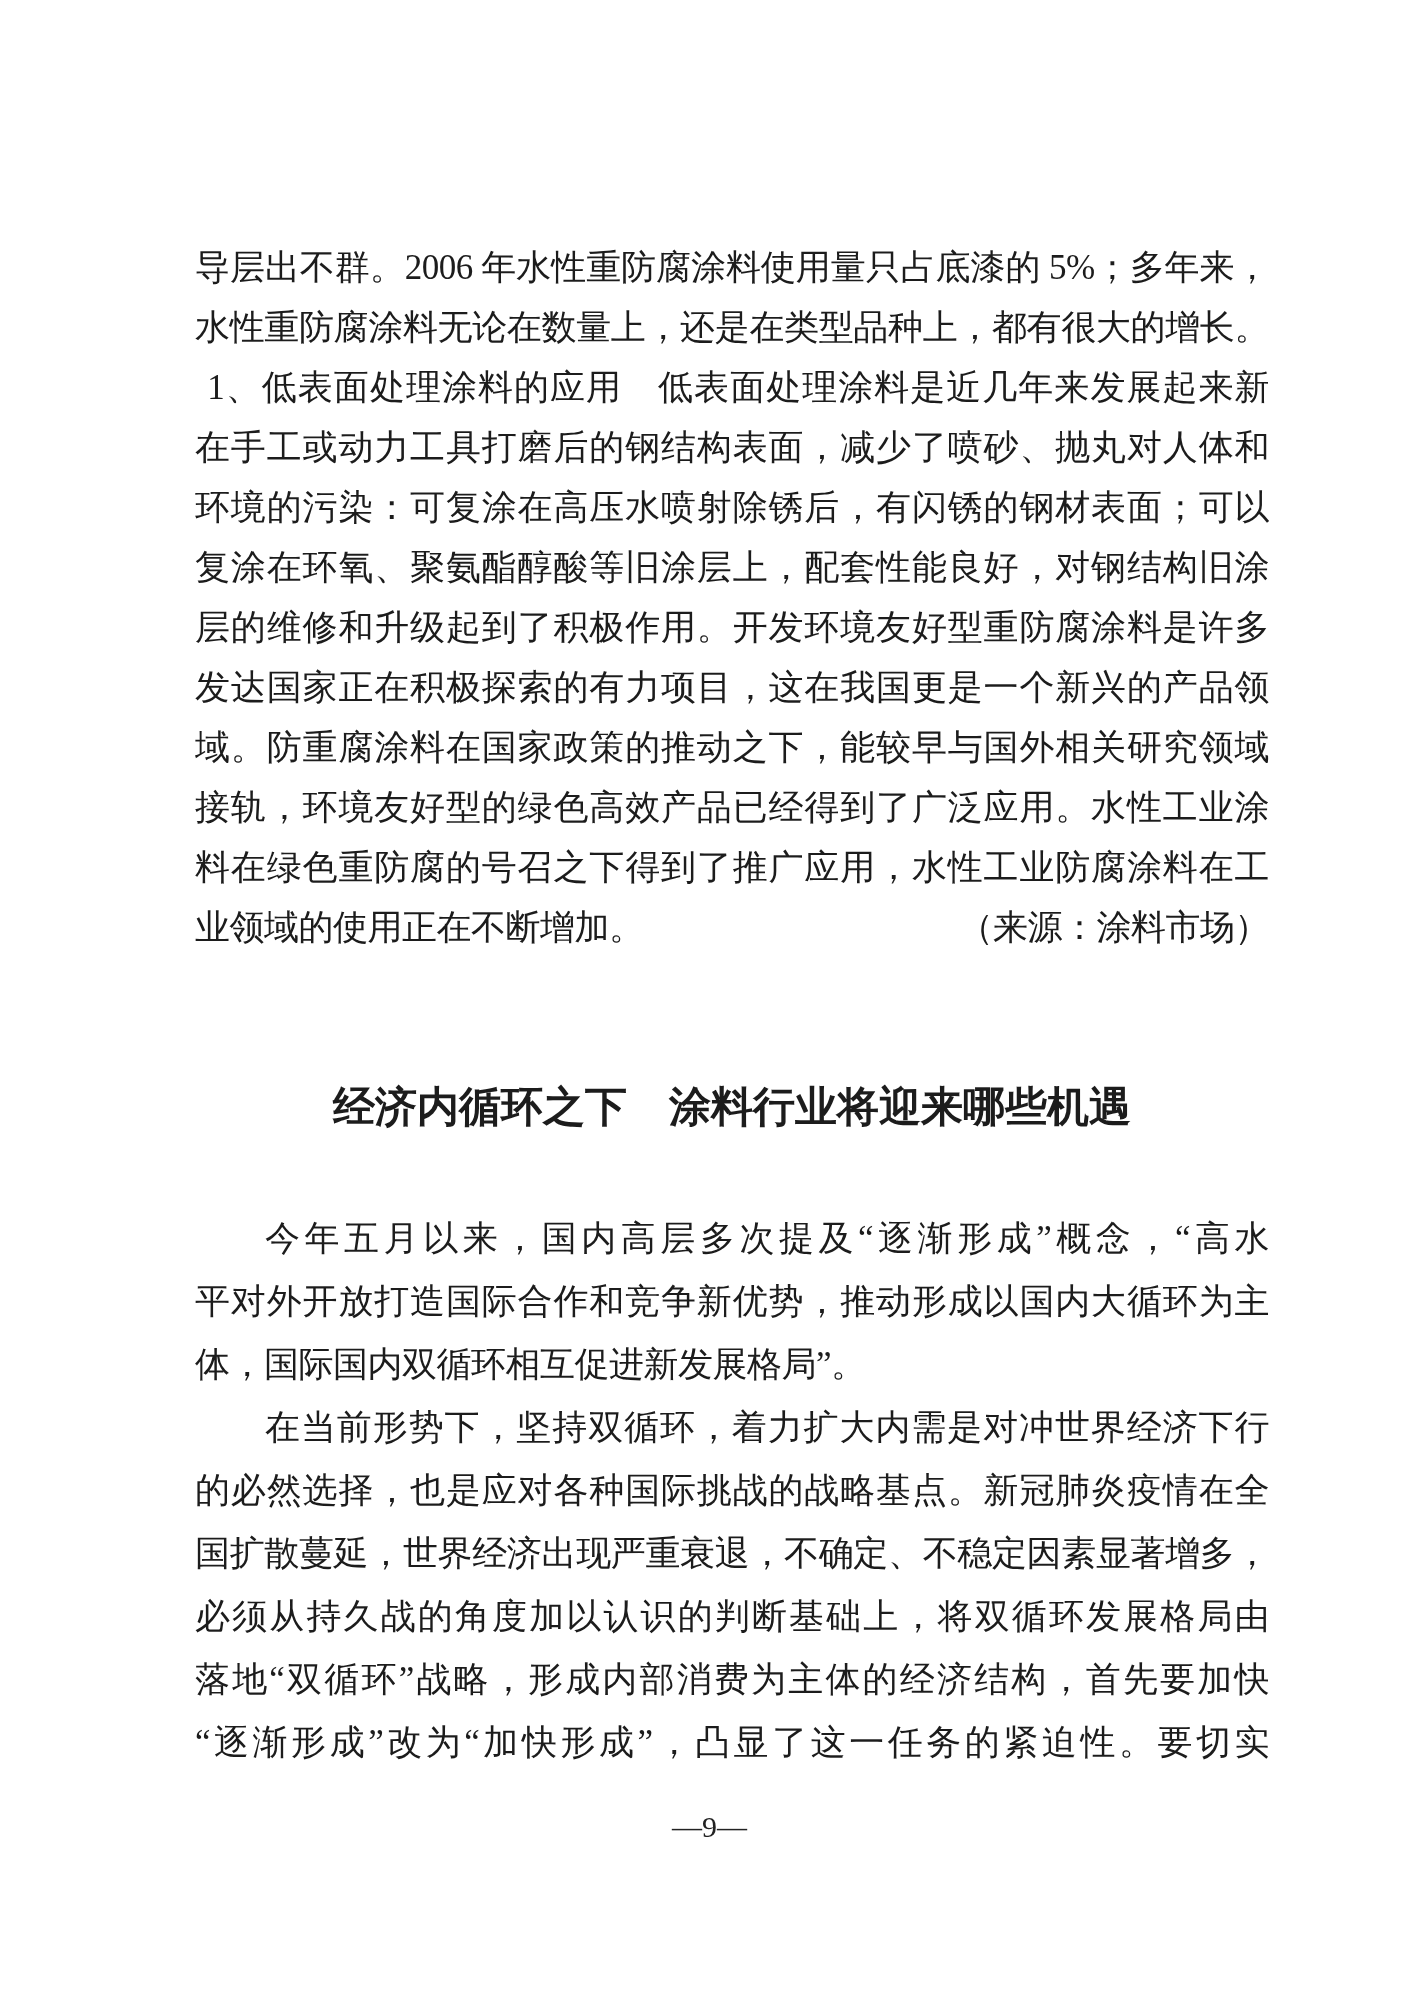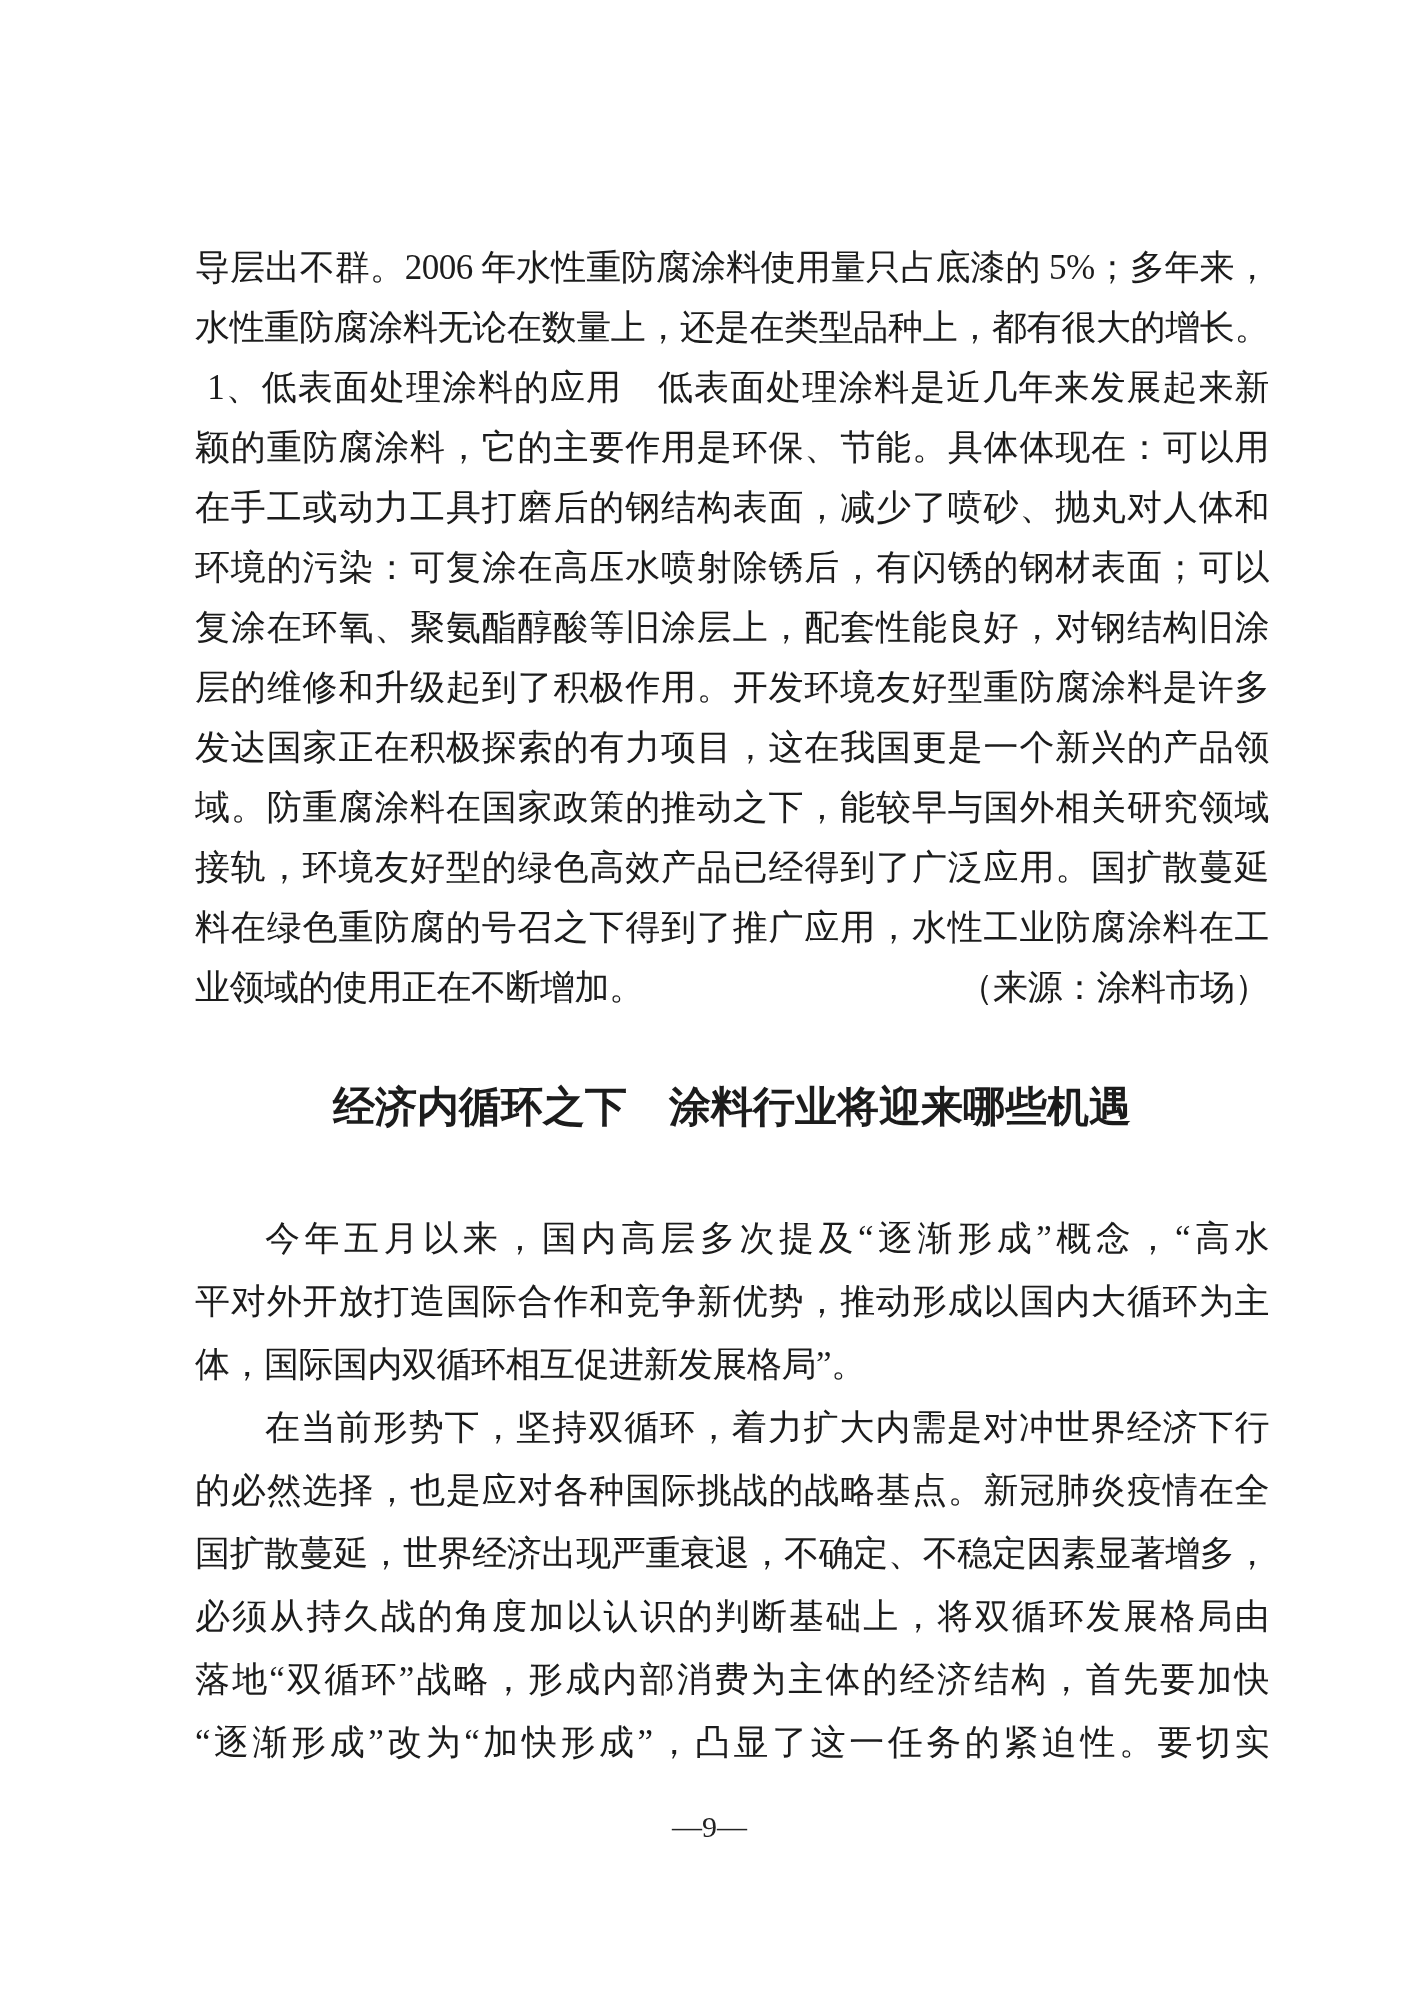--- a/index.html
+++ b/index.html
@@ -79,28 +79,27 @@
 </style>
 </head>
 <body>
 
 <div class="sheet">
 
   <div class="textblock a1">
     <div class="line">导层出不群。2006 年水性重防腐涂料使用量只占底漆的 5%；多年来，</div>
     <div class="line">水性重防腐涂料无论在数量上，还是在类型品种上，都有很大的增长。</div>
     <div class="line indent-sm">1、低表面处理涂料的应用　低表面处理涂料是近几年来发展起来新</div>
-    <div class="line">颖的重防腐涂料，它的主要作用是环保、节能。具体体现在：可以用</div>
     <div class="line">在手工或动力工具打磨后的钢结构表面，减少了喷砂、抛丸对人体和</div>
     <div class="line">环境的污染：可复涂在高压水喷射除锈后，有闪锈的钢材表面；可以</div>
     <div class="line">复涂在环氧、聚氨酯醇酸等旧涂层上，配套性能良好，对钢结构旧涂</div>
     <div class="line">层的维修和升级起到了积极作用。开发环境友好型重防腐涂料是许多</div>
     <div class="line">发达国家正在积极探索的有力项目，这在我国更是一个新兴的产品领</div>
     <div class="line">域。防重腐涂料在国家政策的推动之下，能较早与国外相关研究领域</div>
-    <div class="line">接轨，环境友好型的绿色高效产品已经得到了广泛应用。国扩散蔓延</div>
+    <div class="line">接轨，环境友好型的绿色高效产品已经得到了广泛应用。水性工业涂</div>
     <div class="line">料在绿色重防腐的号召之下得到了推广应用，水性工业防腐涂料在工</div>
     <div class="line-flex">
       <span>业领域的使用正在不断增加。</span>
       <span>（来源：涂料市场）</span>
     </div>
   </div>
 
   <div class="article-title">经济内循环之下　涂料行业将迎来哪些机遇</div>
 
   <div class="textblock a2">

